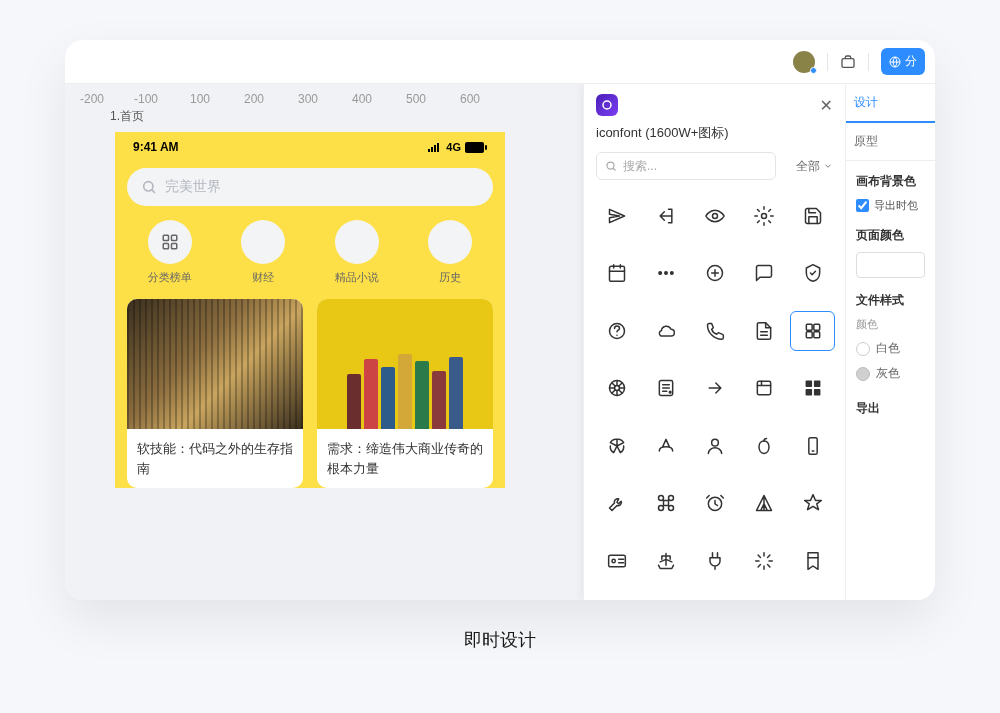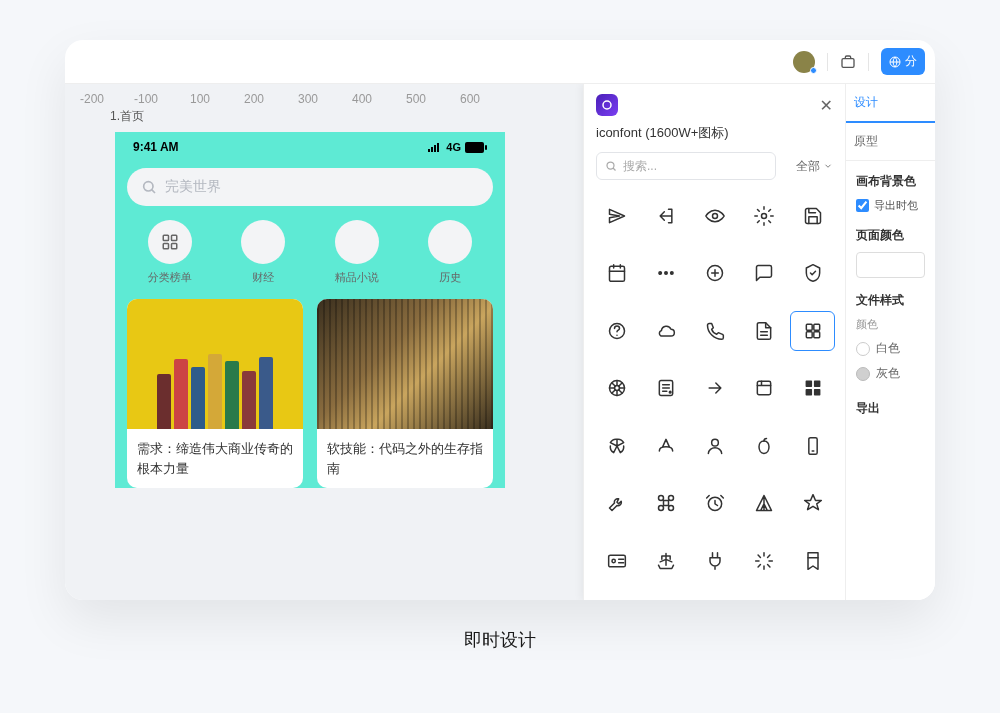--- a/index.html
+++ b/index.html
@@ -9,21 +9,21 @@
 .avatar { width: 22px; height: 22px; border-radius: 50%; background: #8a8348; position: relative; }
 .avatar-dot { position: absolute; bottom: -1px; right: -2px; width: 7px; height: 7px; border-radius: 50%; background: #2d8cff; border: 1.5px solid #fff; }
 .vdiv { width: 1px; height: 18px; background: #e5e5e5; }
 .toolbar-icon { color: #555; display: flex; align-items: center; }
 .share-btn { background: #2d8cff; color: #fff; border-radius: 6px; padding: 5px 8px; font-size: 12px; display: flex; align-items: center; gap: 4px; }
 .workspace { display: flex; height: calc(100% - 44px); }
 .canvas-area { flex: 1; background: #f0f2f5; position: relative; overflow: hidden; }
 .ruler-h { height: 22px; display: flex; font-size: 12px; color: #999; align-items: flex-end; padding-left: 0; }
 .ruler-tick { width: 54px; flex-shrink: 0; text-align: center; position: relative; }
 .page-label { font-size: 12px; color: #555; margin-left: 45px; margin-top: 2px; }
-.phone-frame { position: absolute; left: 50px; top: 48px; width: 390px; background: #5eead4; border-radius: 0; padding: 0; }
+.phone-frame { position: absolute; left: 50px; top: 48px; width: 390px; background: #fde047; border-radius: 0; padding: 0; }
 .status-bar { display: flex; justify-content: space-between; align-items: center; padding: 8px 18px 6px; font-size: 12px; font-weight: 600; }
 .status-right { display: flex; align-items: center; gap: 4px; font-size: 11px; }
 .search-pill { margin: 8px 12px 14px; background: #f3f4f6; border-radius: 22px; height: 38px; display: flex; align-items: center; padding: 0 14px; gap: 8px; color: #b4b8c0; font-size: 14px; }
 .cats { display: flex; justify-content: space-around; padding: 0 8px 14px; }
 .cat { display: flex; flex-direction: column; align-items: center; gap: 6px; font-size: 11px; color: #666; }
 .cat-circle { width: 44px; height: 44px; border-radius: 50%; background: #f3f4f6; display: flex; align-items: center; justify-content: center; color: #666; }
 .cards-row { display: flex; gap: 14px; padding: 0 12px; }
 .book-card { flex: 1; background: #fff; border-radius: 10px; overflow: hidden; }
 .book-img { width: 100%; height: 130px; }
 .book-img.a { background: linear-gradient(135deg, #3a2f1e 0%, #8b6d3f 40%, #c9a55e 60%, #3a2f1e 100%); position: relative; }
@@ -140,34 +140,34 @@
               <div class="cat-circle"></div>
               <span>精品小说</span>
             </div>
           <div class="cat">
               <div class="cat-circle"></div>
               <span>历史</span>
             </div>
         </div>
         <div class="cards-row">
           <div class="book-card">
+            <div class="book-img a"></div>
+            <div class="book-title">软技能：代码之外的生存指南</div>
+          </div>
+          <div class="book-card">
             <div class="book-img b">
               <div class="book-spine" style="height:55px;background:#6b2e2e"></div>
               <div class="book-spine" style="height:70px;background:#c44"></div>
               <div class="book-spine" style="height:62px;background:#2e5c8a"></div>
               <div class="book-spine" style="height:75px;background:#d4a838"></div>
               <div class="book-spine" style="height:68px;background:#2a7a4a"></div>
               <div class="book-spine" style="height:58px;background:#8a3a3a"></div>
               <div class="book-spine" style="height:72px;background:#3a5a8a"></div>
             </div>
             <div class="book-title">需求：缔造伟大商业传奇的根本力量</div>
-          </div>
-          <div class="book-card">
-            <div class="book-img a"></div>
-            <div class="book-title">软技能：代码之外的生存指南</div>
           </div>
         </div>
       </div>
 
       <div class="icon-panel">
         <div class="panel-header">
           <div class="plugin-badge">
             <svg width="12" height="12" viewBox="0 0 24 24" fill="none" stroke="#fff" stroke-width="3">
                 <circle cx="12" cy="12" r="8"></circle>
               </svg>

